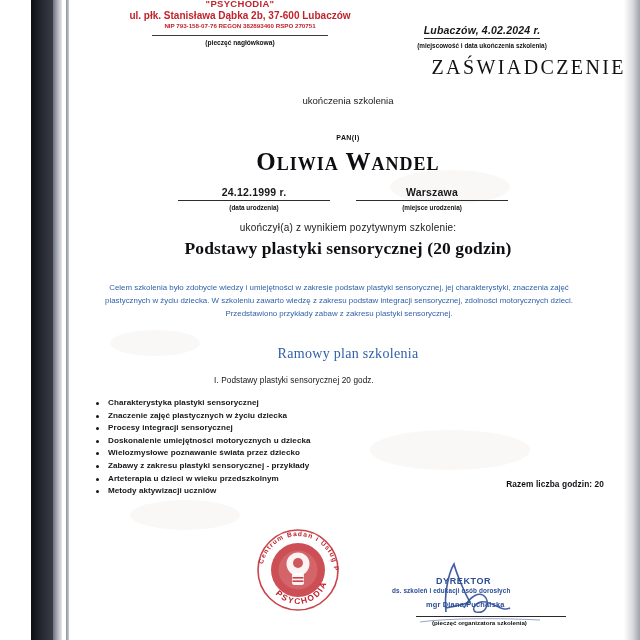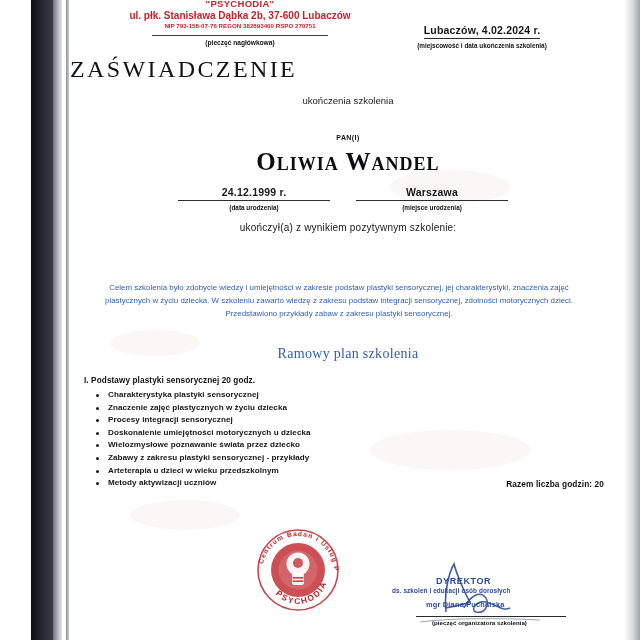--- a/index.html
+++ b/index.html
@@ -126,36 +126,37 @@
     text-align: center;
   }
   #place-date {
     font-size: 10.5px;
     font-weight: bold;
     color: #15161a;
     letter-spacing: .2px;
     padding-bottom: 2px;
     border-bottom: 1px solid #2a2a2a;
     display: inline-block;
+    font-style: italic;
   }
   #place-date-caption {
     font-size: 6.4px;
     font-weight: bold;
     color: #111;
     margin-top: 3px;
   }
 
   
   #title {
     position: absolute;
     left: 0; top: 56px;
     width: 556px;
-    text-align: left;
+    text-align: right;
     font-family: "Liberation Serif", serif;
-    font-size: 24px;
+    font-size: 20px;
     letter-spacing: 2.4px;
     color: #101215;
   }
   #subtitle1 {
     position: absolute;
     left: 0; top: 95px;
     width: 556px;
     text-align: center;
     font-size: 9.6px;
     color: #1a1c20;
@@ -269,24 +270,25 @@
   }
 
   
   #plan-section {
     position: absolute;
     left: 14px; top: 376px;
     width: 420px;
   }
   #plan-section-title {
     font-size: 8.2px;
-    font-weight: bold;
+    font-weight: normal;
     color: #101216;
     letter-spacing: .1px;
-    margin-bottom: 4px;
+    margin-bottom: 12px;
+    text-align: center;
   }
   #plan-list {
     margin: 0;
     padding: 0;
     list-style: none;
   }
   #plan-list li {
     position: relative;
     font-size: 8.1px;
     font-weight: bold;
@@ -411,20 +413,21 @@
         <div class="birth-caption">(data urodzenia)</div>
       </div>
       <div class="birth-cell">
         <div class="birth-value">Warszawa</div>
         <div class="birth-underline"></div>
         <div class="birth-caption">(miejsce urodzenia)</div>
       </div>
     </div>
 
     <div id="course-lead">ukończył(a) z wynikiem pozytywnym szkolenie:</div>
+    <div id="course-title">Podstawy plastyki sensorycznej (20 godzin)</div>
     <div id="description">Celem szkolenia było zdobycie wiedzy i umiejętności w zakresie podstaw plastyki sensorycznej, jej charakterystyki, znaczenia zajęć plastycznych w życiu dziecka. W szkoleniu zawarto wiedzę z zakresu podstaw integracji sensorycznej, zdolności motorycznych dzieci. Przedstawiono przykłady zabaw z zakresu plastyki sensorycznej.</div>
 
     <div id="plan-heading">Ramowy plan szkolenia</div>
 
     <div id="plan-section">
       <div id="plan-section-title">I. Podstawy plastyki sensorycznej 20 godz.</div>
       <ul id="plan-list">
           <li><span class="bullet"></span><span>Charakterystyka plastyki sensorycznej</span></li>
           <li><span class="bullet"></span><span>Znaczenie zajęć plastycznych w życiu dziecka</span></li>
           <li><span class="bullet"></span><span>Procesy integracji sensorycznej</span></li>

